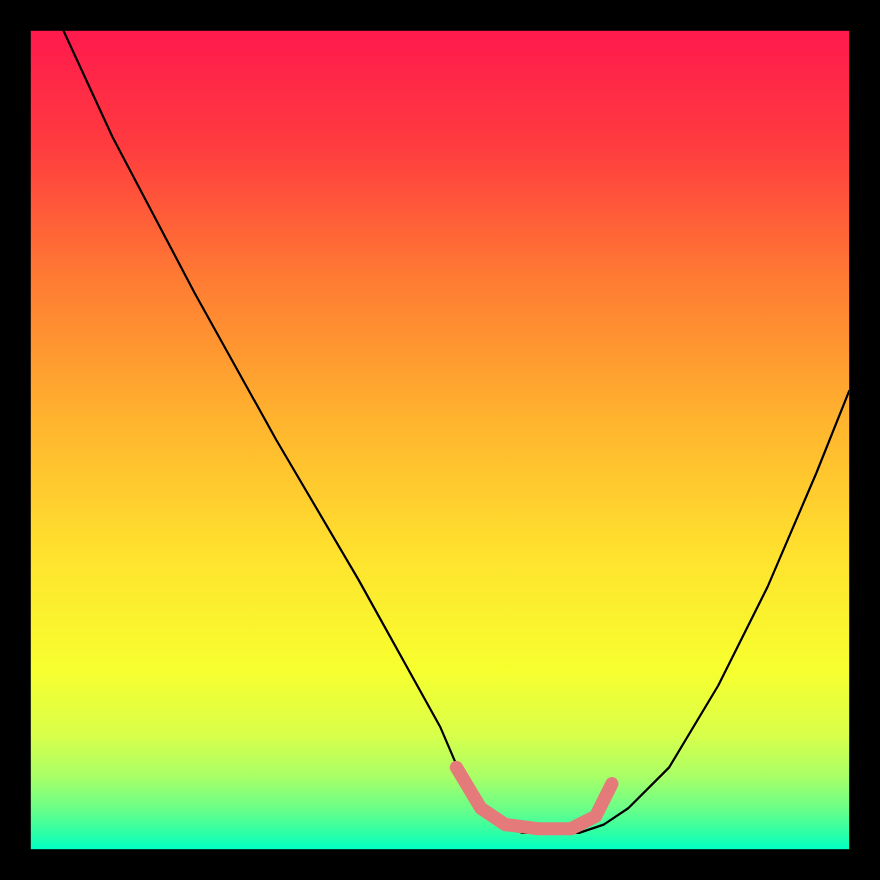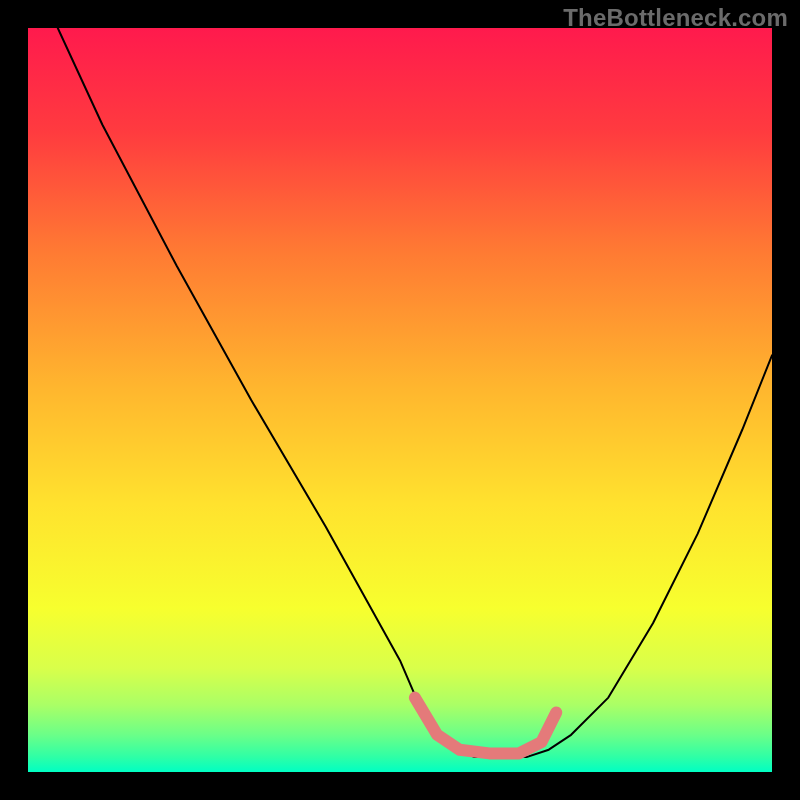--- a/index.html
+++ b/index.html
@@ -48,14 +48,13 @@
 
 <div class="frame">
 
   <div class="plot-area" id="plot-area" style="background: linear-gradient(rgb(255, 26, 77) 0%, rgb(255, 59, 63) 14%, rgb(255, 122, 51) 30%, rgb(255, 181, 46) 48%, rgb(255, 226, 46) 64%, rgb(247, 255, 46) 78%, rgb(217, 255, 74) 86%, rgb(170, 255, 102) 91%, rgb(107, 255, 136) 95%, rgb(46, 255, 166) 98%, rgb(0, 255, 195) 100%);"></div>
 
   <svg class="curve" viewBox="0 0 100 100" preserveAspectRatio="none">
     <path id="series-curve" fill="none" stroke-linecap="round" stroke-linejoin="round" vector-effect="non-scaling-stroke" d="M4 0 L10 13 L20 32 L30 50 L40 67 L50 85 L53 92 L56 96 L60 98 L64 98 L67 98 L70 97 L73 95 L78 90 L84 80 L90 68 L96 54 L100 44" stroke="#000000" stroke-width="2"></path>
     <path id="series-highlight" fill="none" stroke-linecap="round" stroke-linejoin="round" vector-effect="non-scaling-stroke" d="M52 90 L55 95 L58 97 L62 97.5 L66 97.5 L69 96 L71 92" stroke="#e47a7a" stroke-width="12"></path>
   </svg>
 
-  <div class="watermark">TheBottleneck.com</div>
 </div>
 
 </body></html>

